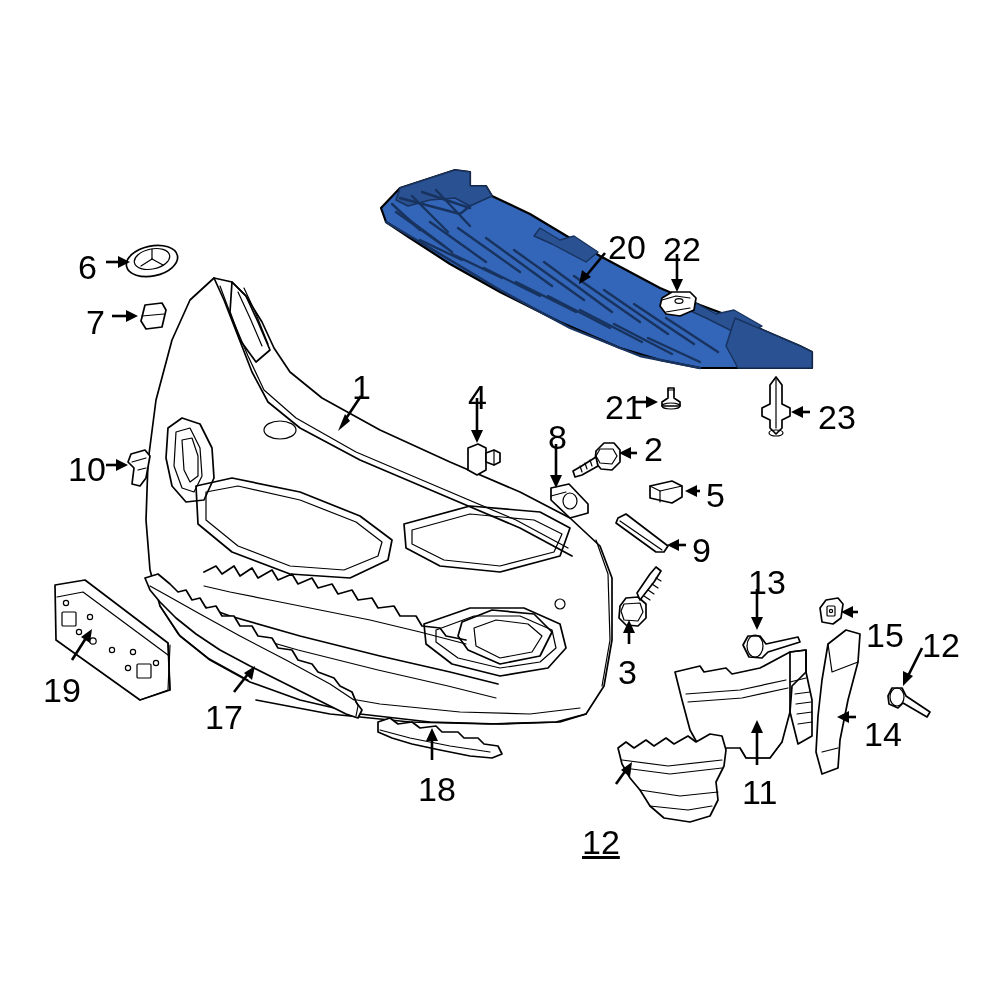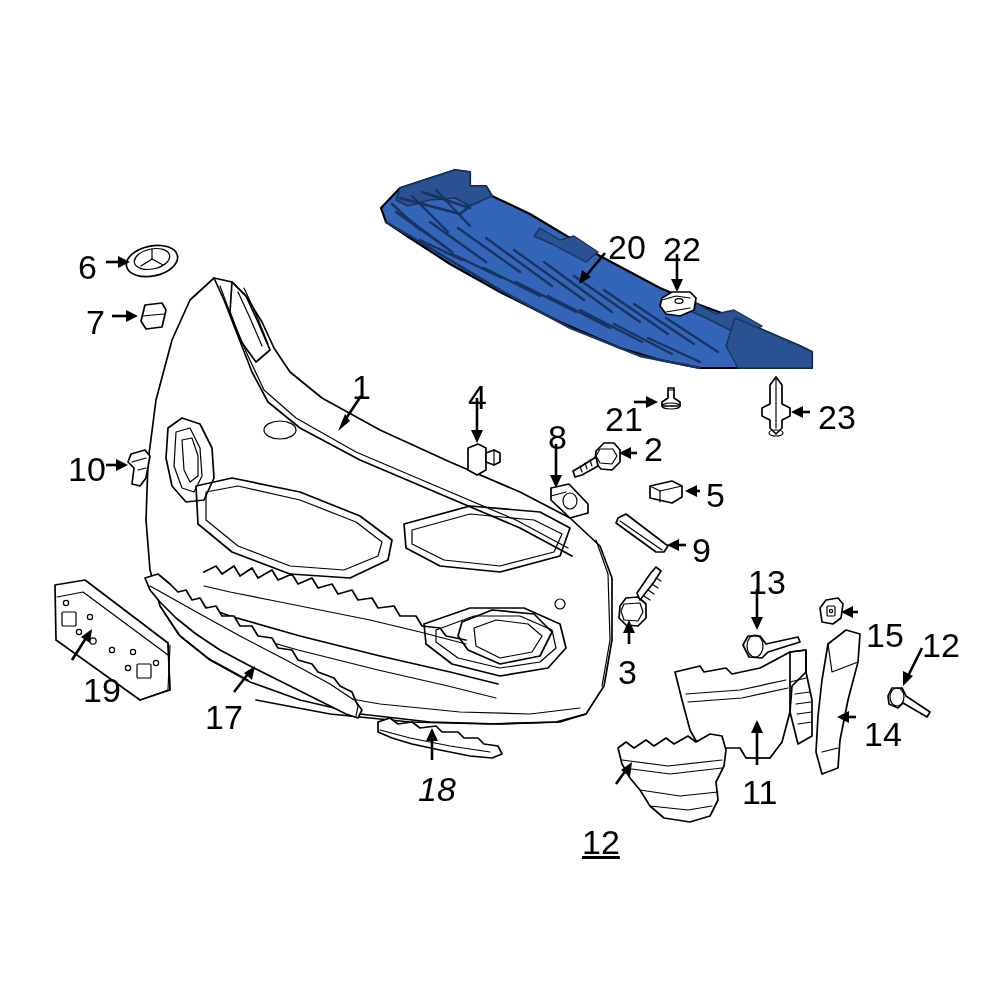--- a/index.html
+++ b/index.html
@@ -436,20 +436,20 @@
   <div class="callout-label" style="left:548px; top:420px;">8</div>
   <div class="callout-label" style="left:692px; top:533px;">9</div>
   <div class="callout-label" style="left:68px;  top:452px;">10</div>
   <div class="callout-label" style="left:742px; top:775px;text-align:right;">11</div>
   <div class="callout-label" style="left:582px; top:825px;text-decoration:underline;">12</div>
   <div class="callout-label" style="left:748px; top:565px;">13</div>
   <div class="callout-label" style="left:864px; top:717px;">14</div>
   <div class="callout-label" style="left:866px; top:600px;margin-top:18px;">15</div>
   <div class="callout-label" style="left:922px; top:628px;">12</div>
   <div class="callout-label" style="left:205px; top:700px;">17</div>
-  <div class="callout-label" style="left:418px; top:772px;font-style:italic;">18</div>
-  <div class="callout-label" style="left:43px;  top:673px;margin-left:40px;">19</div>
+  <div class="callout-label" style="left:418px; top:772px;">18</div>
+  <div class="callout-label" style="left:43px;  top:673px;">19</div>
   <div class="callout-label" style="left:608px; top:230px;">20</div>
-  <div class="callout-label" style="left:605px; top:390px;margin-top:12px;">21</div>
+  <div class="callout-label" style="left:605px; top:390px;">21</div>
   <div class="callout-label" style="left:663px; top:232px;">22</div>
   <div class="callout-label" style="left:818px; top:400px;">23</div>
 
 </div>
 
 </body></html>

